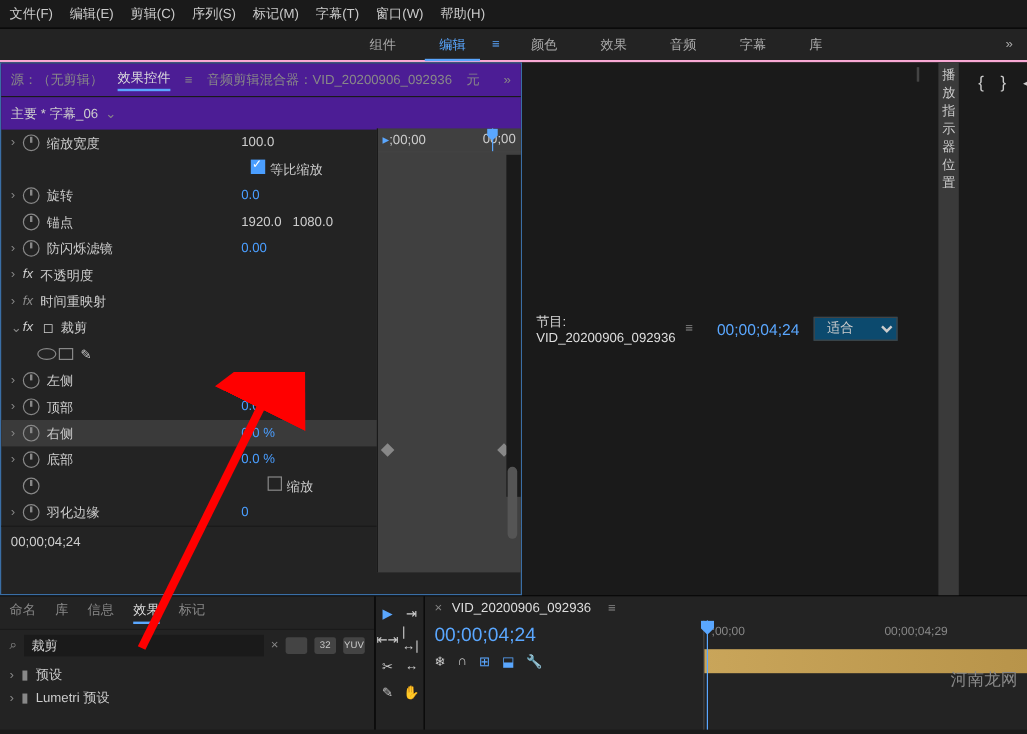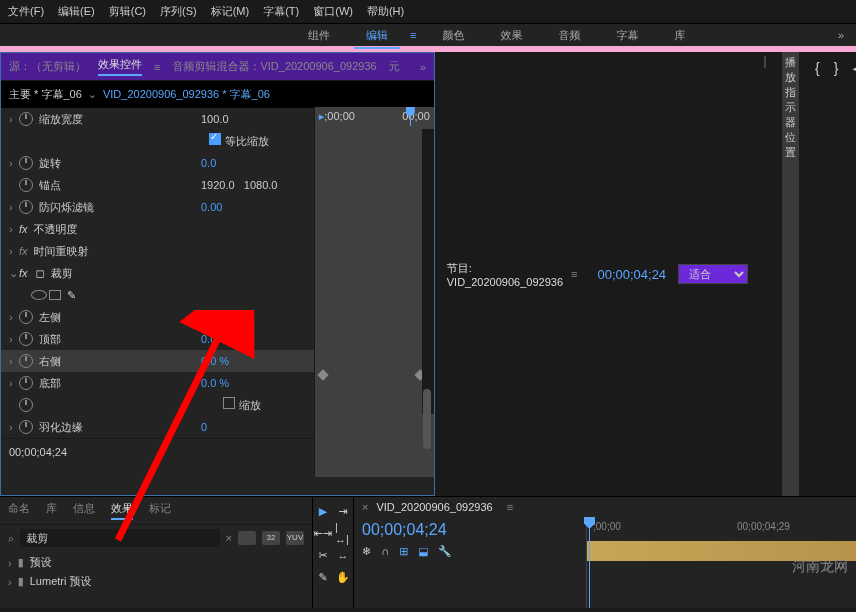--- a/index.html
+++ b/index.html
@@ -1,33 +1,33 @@
 <!DOCTYPE html>
 <html><head>
 <meta charset="utf-8">
 <style>
 *{margin:0;padding:0;box-sizing:border-box;font-family:"Microsoft YaHei",sans-serif;font-size:11px;color:#ccc;user-select:none}
 body{background:#1a1a1a;width:856px;height:612px;overflow:hidden;position:relative}
 .menubar{display:flex;gap:14px;padding:4px 8px;background:#1a1a1a;border-bottom:1px solid #000}
 .menubar span{color:#ccc}
-.tabbar{display:flex;align-items:center;background:#232323;border-bottom:6px solid #f9a8d4;height:28px;padding-left:290px}
+.tabbar{display:flex;align-items:center;background:#232323;border-bottom:2px solid #f9a8d4;height:28px;padding-left:290px}
 .tabbar .tab{padding:6px 18px;color:#aaa;position:relative}
 .tabbar .tab.active{color:#5aa7ff}
 .tabbar .tab.active::after{content:"";position:absolute;bottom:0;left:10%;right:10%;height:2px;background:#5aa7ff}
 .tabbar .menu-icon{color:#5aa7ff;margin-left:4px;margin-right:8px}
 .tabbar .more{margin-left:auto;padding:0 12px;color:#aaa}
 .body{display:flex;height:444px}
 .left{width:552px;border:1px solid #3a6ea5;display:flex;flex-direction:column;background:#232323}
 .src-tabs{display:flex;align-items:center;background:#4c1d95;padding:4px 8px;gap:12px;border-bottom:1px solid #1a1a1a}
 .src-tabs .st{color:#888;white-space:nowrap}
 .src-tabs .st.active{color:#ddd;border-bottom:2px solid #5aa7ff;padding-bottom:2px}
 .src-tabs .menu-sm{color:#888}
 .src-tabs .yuan{margin-left:auto;color:#888}
 .src-tabs .more{color:#888;margin-left:8px}
-.breadcrumb{display:flex;align-items:center;padding:6px 8px;gap:6px;background:#000000}
+.breadcrumb{display:flex;align-items:center;padding:6px 8px;gap:6px;background:#4c1d95}
 .breadcrumb .bc{color:#5aa7ff}
 .breadcrumb .sep{color:#888}
 .breadcrumb .main{color:#ccc}
 .effects{flex:1;overflow:hidden;position:relative}
 .row{display:flex;align-items:center;height:22px;padding-left:8px;position:relative}
 .row.selected{background:#3a3a3a}
 .chev{width:10px;color:#888;display:inline-block}
 .stopwatch{width:14px;height:14px;border:1px solid #888;border-radius:50%;display:inline-block;margin-right:4px;position:relative}
 .stopwatch::after{content:"";position:absolute;top:1px;left:5px;width:2px;height:5px;background:#888}
 .label{color:#ccc;margin-left:2px}
@@ -50,21 +50,21 @@
 .playhead{position:absolute;top:0;width:1px;height:100%;background:#5aa7ff}
 .playhead::before{content:"";position:absolute;top:0;left:-4px;width:9px;height:10px;background:#5aa7ff;clip-path:polygon(0 0,100% 0,100% 60%,50% 100%,0 60%)}
 .diamond{width:8px;height:8px;background:#888;transform:rotate(45deg);position:absolute}
 .right{flex:1;background:#1a1a1a;display:flex;flex-direction:row;padding:0 4px}
 .prog-tab{display:flex;align-items:center;padding:6px 8px;gap:8px}
 .prog-tab .pt{color:#ddd}
 .monitor{flex:1;background:linear-gradient(180deg,#2a4a6a 0%,#1a5a8a 40%,#0a7aca 100%);position:relative;margin:2px;overflow:hidden}
 .monitor-text{position:absolute;right:0;top:100px;font-size:28px;color:#fff;text-shadow:0 0 8px rgba(0,0,0,0.5)}
 .monitor-ctrl{display:flex;align-items:center;padding:6px 8px;gap:12px}
 .monitor-ctrl .tc{color:#5aa7ff;font-size:13px}
-.monitor-ctrl select{background:#6d28d9;border:1px solid #444;color:#ccc;padding:2px 20px 2px 6px}
+.monitor-ctrl select{background:#0c4a6e;border:1px solid #444;color:#ccc;padding:2px 20px 2px 6px}
 .scrub{height:12px;background:#2a2a2a;margin:4px 8px;position:relative;border:1px solid #444}
 .scrub-label{text-align:center;background:#3a3a3a;padding:3px;margin:0 8px;color:#ccc}
 .transport{display:flex;justify-content:center;gap:14px;padding:8px;color:#ccc}
 .transport span{font-size:14px}
 .bottom{display:flex;height:112px;border-top:1px solid #000}
 .bl{width:312px;background:#232323;display:flex;flex-direction:column}
 .bl-tabs{display:flex;padding:4px 8px;gap:16px;border-bottom:1px solid #1a1a1a}
 .bl-tabs .bt{color:#888}
 .bl-tabs .bt.active{color:#ddd;border-bottom:2px solid #5aa7ff;padding-bottom:2px}
 .search{display:flex;align-items:center;padding:4px 8px;gap:6px}
@@ -132,21 +132,20 @@
       <span class="st">音频剪辑混合器：VID_20200906_092936</span>
       <span class="yuan">元</span>
       <span class="more">»</span>
     </div>
 
     <div style="display:flex;position:relative">
       <div style="flex:1">
         <div class="breadcrumb">
           <span class="main">主要 * 字幕_06</span>
           <span class="sep">⌄</span>
-          <span class="bc">VID_20200906_092936 * 字幕_06</span>
         </div>
 
         <div class="effects">
           <div class="row">
             <span class="chev">›</span>
             <span class="stopwatch"></span>
             <span class="label">缩放宽度</span>
             <span class="value gray">100.0</span>
             <span class="reset">↺</span>
           </div>

